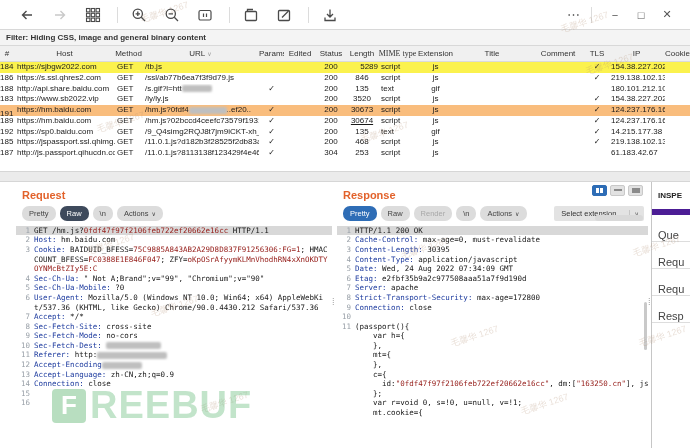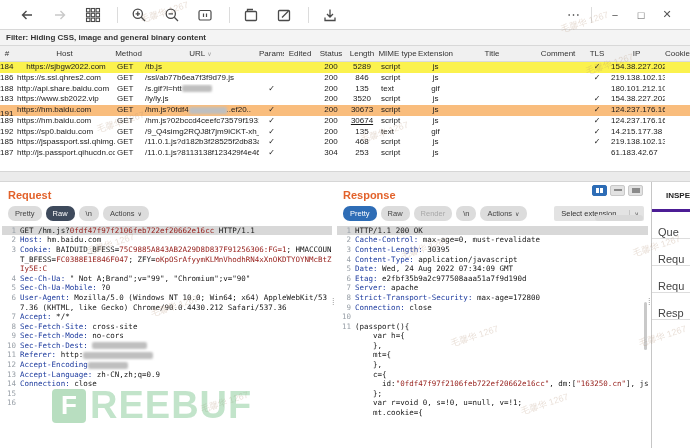--- a/index.html
+++ b/index.html
@@ -32,21 +32,21 @@
   .td-host,.td-url,.td-ip,.td-mime { text-align:left; padding-left:3px; }
   .td-method { padding-left:2px; }
   .td-params,.td-tls,.td-ext,.td-status,.td-length,.td-edited { text-align:center; }
   .redact-box { display:inline-block; height:7px; background:#bfbfbf; border-radius:2px; vertical-align:middle; filter:blur(1px); }
   
   .gap { height:12px; background:#fff; }
   .h-splitter { height:11px; background:#ebebeb; border-top:1px solid #d6d6d6; border-bottom:1px solid #d6d6d6; }
   
   .panes { display:flex; height:267px; }
   .pane { position:relative; overflow:hidden; }
-  .pane-request { width:332px; padding-left:2px; }
+  .pane-request { width:332px; padding-left:16px; }
   .v-div { width:5px; position:relative; }
   .v-div2 { width:3px; position:relative; }
   .vdots { position:absolute; top:118px; left:0; color:#9a9a9a; font-size:9px; line-height:4px; }
   .pane-response { width:311px; }
   .pane-title { color:#e2622b; font-weight:bold; font-size:11px; margin:7px 0 5px 6px; }
   .tabs { display:flex; gap:4px; margin:0 4px 5px 6px; align-items:center; }
   .tab { font-size:7.5px; padding:3px 7px; border-radius:7px; background:#dcdcdc; color:#444; white-space:nowrap; }
   .tab.sel-req { background:#3e4a5c; color:#fff; }
   .tab.sel-resp { background:#2e6db6; color:#fff; }
   .tab.disabled { color:#a8a8a8; }
@@ -71,21 +71,21 @@
     display:flex; align-items:center; justify-content:center; gap:1px; }
   .lt-btn.active { background:#2e6db6; border-color:#2e6db6; }
   .lt-btn .bar-v { width:3px; height:5px; background:#8a8a8a; }
   .lt-btn.active .bar-v { background:#fff; }
   .lt-btn .bar-h { width:8px; height:2px; background:#8a8a8a; }
   .lt-btn .blk { width:8px; height:5px; background:#8a8a8a; }
   .scroll-pill { position:absolute; top:33px; right:5px; width:48px; height:6px; background:#d9d9d9; border-radius:3px; }
   .v-scroll-thumb { position:absolute; right:1px; top:120px; width:3px; height:48px; background:#c9c9c9; border-radius:2px; }
   
   .inspector { flex:1; border-left:1px solid #c6c6c6; background:#fff; overflow:hidden; }
-  .inspector-header { font-size:8px; font-weight:bold; color:#222; padding:9px 0 9px 6px; border-bottom:3px solid #4c1d95; white-space:nowrap;text-align:right; }
+  .inspector-header { font-size:8px; font-weight:bold; color:#222; padding:9px 0 9px 6px; border-bottom:6px solid #4c1d95; white-space:nowrap; }
   .inspector-item { height:27px; border-bottom:1px solid #ddd; display:flex; align-items:flex-end;
     padding-left:6px; font-size:11px; color:#444; white-space:nowrap; }
   
   .wm { position:absolute; color:rgba(175,140,110,0.28); font-size:9px; transform:rotate(-18deg); pointer-events:none; white-space:nowrap; }
   .brand-wm { position:absolute; left:52px; top:384px; display:flex; align-items:center; opacity:0.42; pointer-events:none; }
   .brand-icon { width:34px; height:34px; background:#57b26a; border-radius:4px; color:#fff; font-weight:bold;
     font-size:26px; display:flex; align-items:center; justify-content:center; margin-right:4px; }
   .brand-text { font-size:38px; font-weight:bold; color:#6fbf83; letter-spacing:1px; font-family:"Liberation Sans", sans-serif; }
 </style>
 </head>
@@ -168,38 +168,38 @@
 
 <div class="tbl-header" id="tbl-header">
     <div class="th" style="width: 14px;"><span>#</span></div>
     <div class="th" style="width: 101px;"><span>Host</span></div>
     <div class="th" style="width: 27px;"><span>Method</span></div>
     <div class="th" style="width: 117px;"><span>URL</span><span class="sort-caret">∨</span></div>
     <div class="th" style="width: 25px;"><span>Params</span></div>
     <div class="th" style="width: 32px;"><span>Edited</span></div>
     <div class="th" style="width: 30px;"><span>Status</span></div>
     <div class="th" style="width: 32px;"><span>Length</span></div>
-    <div class="th" style="width: 39px;"><span>MIME type</span></div>
+    <div class="th" style="width: 39px; font-family: Liberation Serif, serif;"><span>MIME type</span></div>
     <div class="th" style="width: 37px;"><span>Extension</span></div>
     <div class="th" style="width: 76px;"><span>Title</span></div>
     <div class="th" style="width: 56px;"><span>Comment</span></div>
     <div class="th" style="width: 22px;"><span>TLS</span></div>
     <div class="th" style="width: 57px;"><span>IP</span></div>
     <div class="th" style="width: 25px;"><span>Cookie</span></div>
   </div>
 <div class="tbl-body" id="tbl-body">
     <div class="tbl-row hl-yellow">
       <div class="td td-num" style="width: 14px;">184</div>
-      <div class="td td-host" style="width: 101px; text-align: center;">https://sjbgw2022.com</div>
+      <div class="td td-host" style="width: 101px;">https://sjbgw2022.com</div>
       <div class="td td-method" style="width: 27px;">GET</div>
       <div class="td td-url" style="width: 117px;"><span>/tb.js</span></div>
       <div class="td td-params" style="width: 25px;"></div>
       <div class="td td-edited" style="width: 32px;"></div>
       <div class="td td-status" style="width: 30px;">200</div>
-      <div class="td td-length" style="width: 32px;">5289</div>
+      <div class="td td-length" style="width: 32px; text-align: right;">5289</div>
       <div class="td td-mime" style="width: 39px;">script</div>
       <div class="td td-ext" style="width: 37px;">js</div>
       <div class="td td-title" style="width: 76px;"></div>
       <div class="td td-comment" style="width: 56px;"></div>
       <div class="td td-tls" style="width: 22px;">✓</div>
       <div class="td td-ip" style="width: 57px;">154.38.227.202</div>
       <div class="td td-cookie" style="width: 25px;"></div>
     </div>
     <div class="tbl-row">
       <div class="td td-num" style="width: 14px;">186</div>

